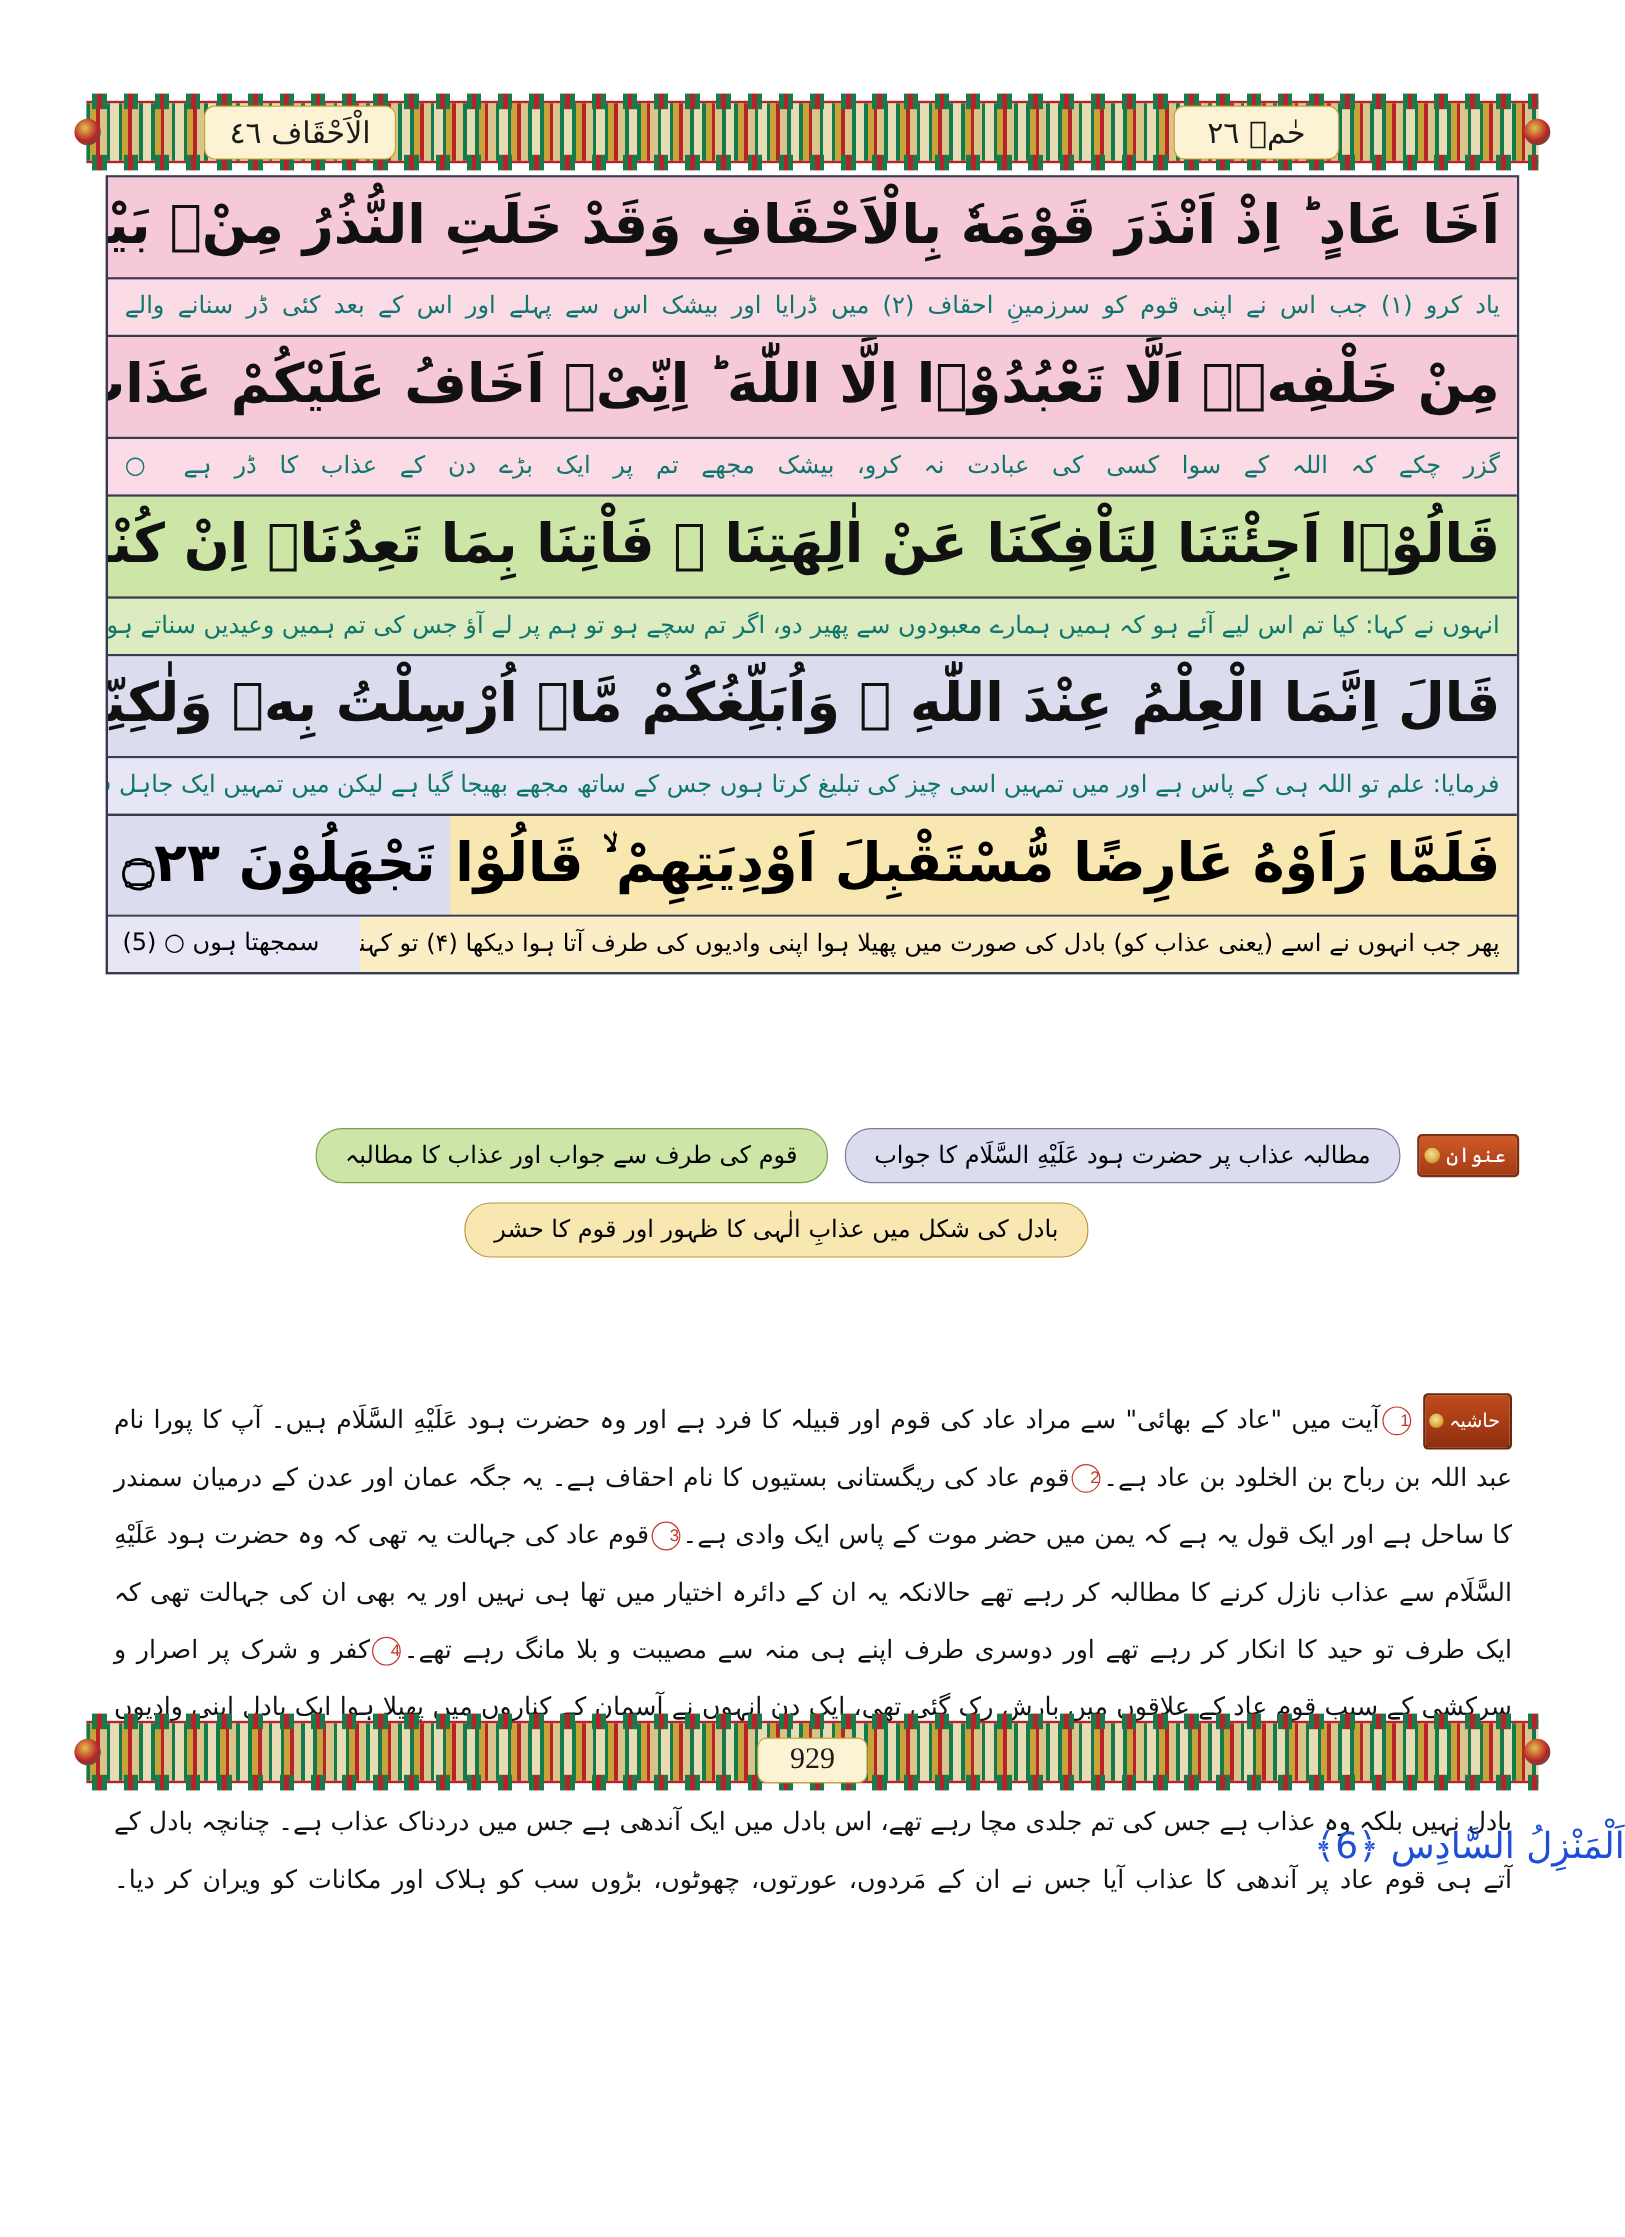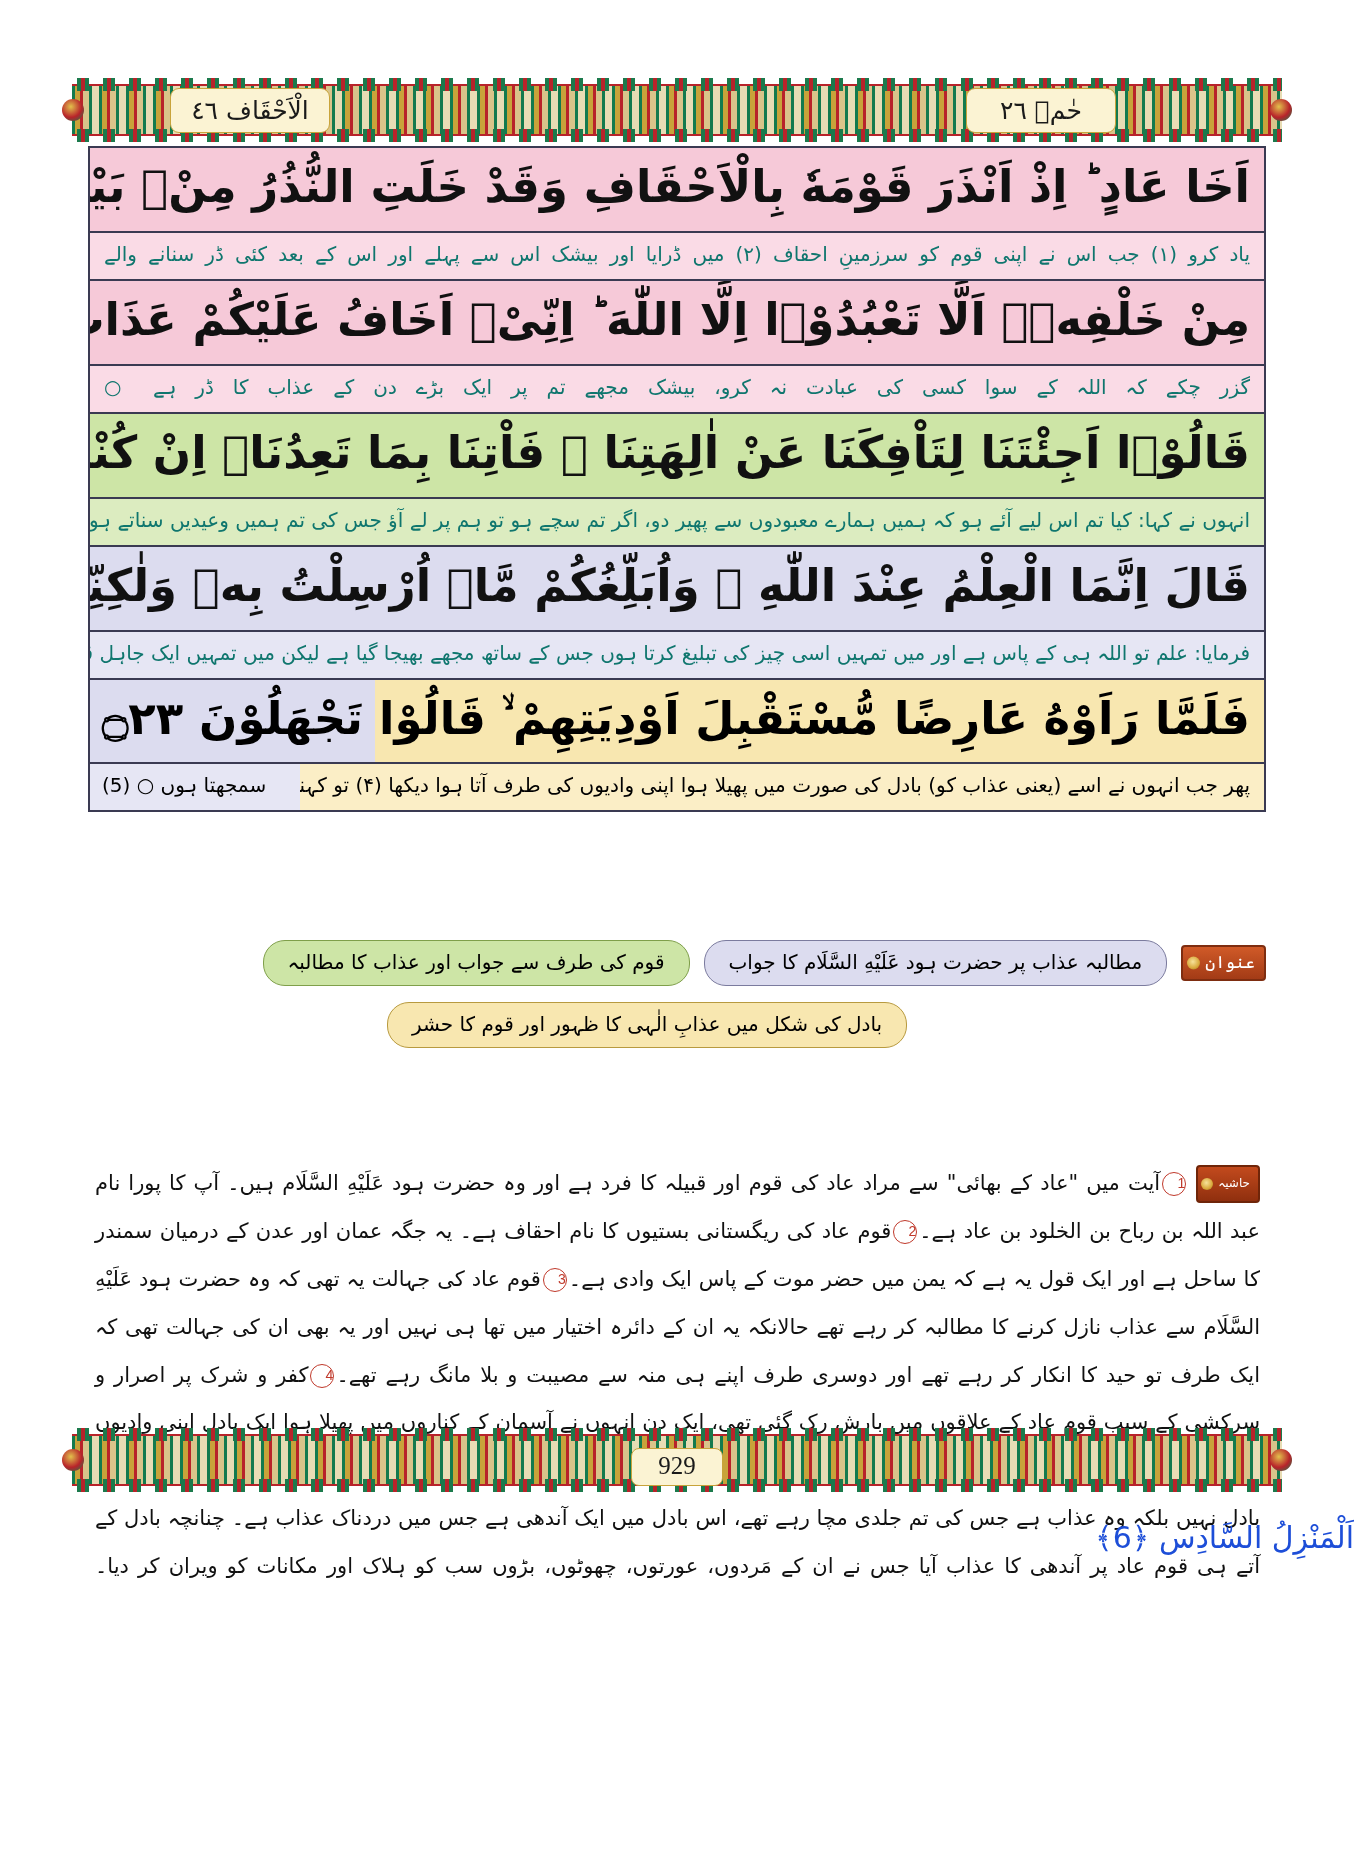--- a/index.html
+++ b/index.html
@@ -87,21 +87,21 @@
     z-index: 4;
   }
   .cartouche span {
     font-size: 25px;
     color: #1a1a1a;
     font-family: "DejaVu Sans", "Liberation Sans", sans-serif;
     white-space: nowrap;
     direction: rtl;
   }
   .cartouche-surah { left: 170px; width: 160px; }
-  .cartouche-para  { right: 238px; width: 150px; }
+  .cartouche-para  { right: 238px; width: 138px; }
 
   
   .verse-table {
     position: absolute;
     left: 88px;
     top: 146px;
     width: 1178px;
     border: 2px solid #3a3a52;
     box-sizing: border-box;
   }
@@ -264,21 +264,21 @@
     line-height: 2.28;
     color: #111;
     font-family: "DejaVu Sans", "Liberation Sans", sans-serif;
   }
   .hashiya-badge {
     display: inline-block;
     background: linear-gradient(#c24a1d, #8f2f0e);
     border: 2px solid #6f2509;
     border-radius: 4px;
     color: #fff;
-    font-size: 12px;
+    font-size: 16px;
     padding: 3px 8px 4px 20px;
     position: relative;
     vertical-align: middle;
     margin-left: 8px;
     white-space: nowrap;
   }
   .hashiya-badge::before {
     content: "";
     position: absolute;
     left: 3px; top: 50%;

